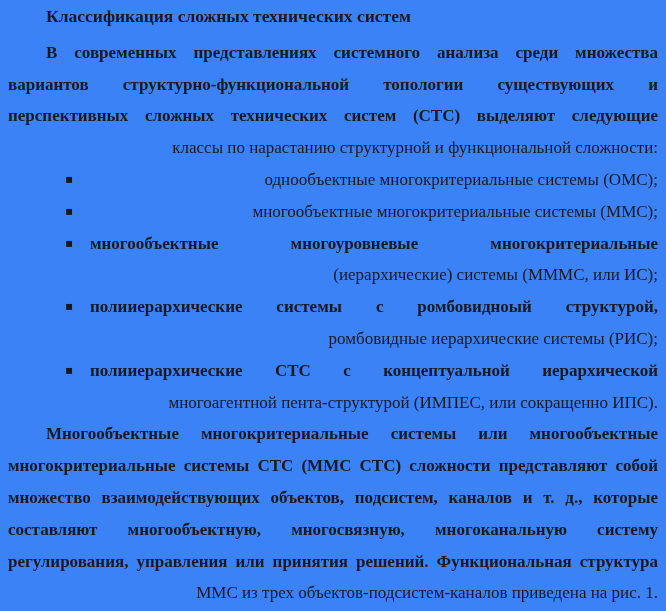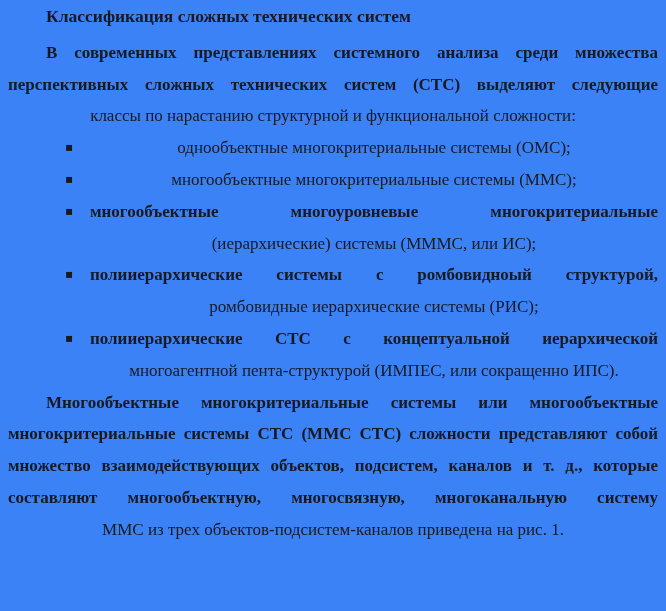--- a/index.html
+++ b/index.html
@@ -25,21 +25,21 @@
     font-size: 17.5px;
     font-weight: bold;
     text-indent: 38px;
     line-height: 31.8px;
   }
   .para {
     margin: 0;
   }
   .ln {
     white-space: normal;
-    text-align: center;
+    text-align: right;
   }
   
   .jl {
     text-align: justify;
     text-align-last: justify;
     font-weight: bold;
   }
   .ind {
     text-indent: 38px;
   }
@@ -65,20 +65,21 @@
 </style>
 </head>
 <body>
 
 <div class="page">
 
   <h1 class="title">Классификация сложных технических систем</h1>
 
   <div class="para">
     <div class="ln jl ind">В современных представлениях системного анализа среди множества</div>
+    <div class="ln jl">вариантов структурно-функциональной топологии существующих и</div>
     <div class="ln jl">перспективных сложных технических систем (СТС) выделяют следующие</div>
     <div class="ln">классы по нарастанию структурной и функциональной сложности:</div>
   </div>
 
   <ul class="blist">
     <li>
       <span class="marker">▪</span>
       <div class="ln">однообъектные многокритериальные системы (ОМС);</div>
     </li>
     <li>
@@ -100,16 +101,17 @@
       <div class="ln jl">полииерархические СТС с концептуальной иерархической</div>
       <div class="ln">многоагентной пента-структурой (ИМПЕС, или сокращенно ИПС).</div>
     </li>
   </ul>
 
   <div class="para">
     <div class="ln jl ind">Многообъектные многокритериальные системы или многообъектные</div>
     <div class="ln jl">многокритериальные системы СТС (ММС СТС) сложности представляют собой</div>
     <div class="ln jl">множество взаимодействующих объектов, подсистем, каналов и т. д., которые</div>
     <div class="ln jl">составляют многообъектную, многосвязную, многоканальную систему</div>
+    <div class="ln jl">регулирования, управления или принятия решений. Функциональная структура</div>
     <div class="ln">ММС из трех объектов-подсистем-каналов приведена на рис. 1.</div>
   </div>
 
 </div>
 
 </body></html>

